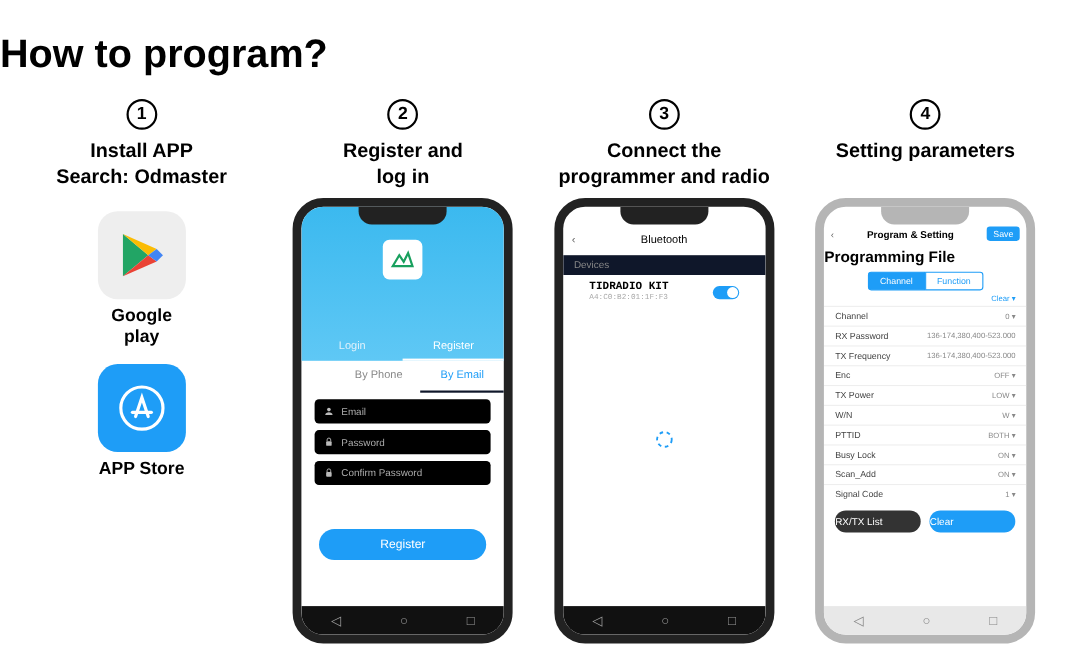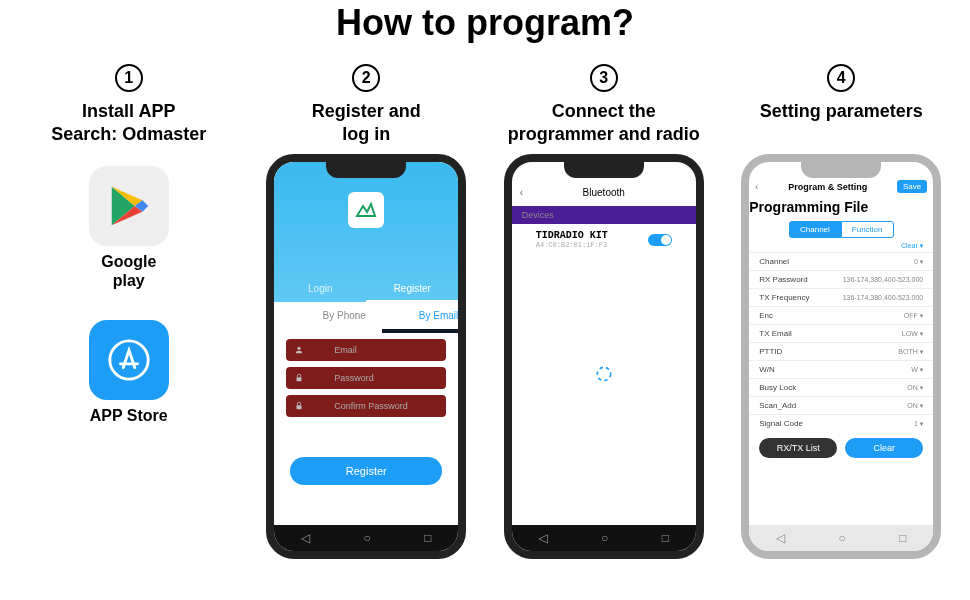--- a/index.html
+++ b/index.html
@@ -1,53 +1,53 @@
 <!DOCTYPE html>
 <html><head>
 <meta charset="utf-8">
 <style>
   * { box-sizing: border-box; margin: 0; padding: 0; }
   body { width: 970px; height: 600px; background: #fff; font-family: Arial, Helvetica, sans-serif; overflow: hidden; }
-  .title { text-align: center; font-size: 36px; font-weight: bold; margin-top: 2px; }
+  .title { font-size: 36px; font-weight: bold; margin-top: 28px; }
   .cols { display: flex; justify-content: space-around; margin-top: 20px; padding: 0 10px; }
   .col { width: 230px; display: flex; flex-direction: column; align-items: center; }
   .num { width: 28px; height: 28px; border: 2px solid #000; border-radius: 50%; display: flex; align-items: center; justify-content: center; font-weight: bold; font-size: 16px; margin-bottom: 8px; }
   .label { text-align: center; font-weight: bold; font-size: 18px; line-height: 1.25; height: 46px; }
 
   
-  .store-icons { display: flex; flex-direction: column; align-items: center; gap: 30px; margin-top: 20px; }
+  .store-icons { display: flex; flex-direction: column; align-items: center; gap: 15px; margin-top: 20px; }
   .icon-box { width: 80px; height: 80px; border-radius: 18px; display: flex; align-items: center; justify-content: center; }
   .gp { background: #eee; }
   .as { background: #1e9df7; }
   .store-label { text-align: center; font-weight: bold; font-size: 16px; margin-top: 6px; line-height: 1.2; }
 
   
   .phone { width: 200px; height: 405px; border: 8px solid #222; border-radius: 28px; position: relative; background: #fff; margin-top: 8px; overflow: hidden; }
   .notch { position: absolute; top: 0; left: 50%; transform: translateX(-50%); width: 80px; height: 16px; background: #222; border-radius: 0 0 12px 12px; z-index: 10; }
   .navbar { position: absolute; bottom: 0; left: 0; right: 0; height: 26px; background: #111; display: flex; justify-content: space-around; align-items: center; }
   .navbar span { color: #999; font-size: 12px; }
   .screen { position: absolute; top: 0; left: 0; right: 0; bottom: 0; }
 
   
   .hero { height: 140px; background: linear-gradient(180deg,#3bb9ef,#5fc8f5); display: flex; flex-direction: column; align-items: center; justify-content: flex-end; position: relative; }
   .app-logo { width: 36px; height: 36px; background: #fff; border-radius: 6px; display:flex; align-items:center; justify-content:center; position:absolute; top:30px; }
   .hero-tabs { display: flex; width: 100%; font-size: 10px; color: #dff1fb; justify-content: center; }
   .hero-tabs div { flex:1; text-align:center; padding:6px 0; }
   .hero-tabs .active { color:#fff; border-bottom:2px solid #fff; }
   .sub-tabs { display:flex; font-size:10px; color:#888;margin-left:32px; }
   .sub-tabs div { flex:1; text-align:center; padding:8px 0; }
-  .sub-tabs .sel { color:#1e9df7; border-bottom:4px solid #0f172a;text-align:right; }
-  .field { margin:6px 12px; background:#7f1d1d; border-radius:4px; height:22px; display:flex; align-items:center; padding:0 8px; font-size:9px; color:#aaa;gap:24px; }
+  .sub-tabs .sel { color:#1e9df7; border-bottom:2px solid #0f172a; }
+  .field { margin:6px 12px; background:#000000; border-radius:4px; height:22px; display:flex; align-items:center; padding:0 8px; font-size:9px; color:#aaa; }
   .field svg { margin-right:6px; flex-shrink:0; }
   .reg-btn { margin:40px 16px 0; background:#1e9df7; color:#fff; border-radius:18px; height:28px; display:flex; align-items:center; justify-content:center; font-size:11px; }
 
   
   .bt-head { height:28px; display:flex; align-items:center; justify-content:center; font-size:10px; position:relative; margin-top:16px; }
   .bt-back { position:absolute; left:8px; color:#666; }
-  .bt-sec { font-size:9px; color:#888; padding:4px 10px; background:#4c1d95; }
+  .bt-sec { font-size:9px; color:#888; padding:4px 10px; background:#0f172a; }
   .bt-row { display:flex; align-items:center; justify-content:space-between; padding:6px 24px;font-family:Liberation Mono, monospace; }
   .bt-name { font-size:10px; font-weight:bold; }
   .bt-mac { font-size:7px; color:#aaa; }
   .toggle { width:24px; height:12px; background:#1e9df7; border-radius:6px; position:relative; }
   .toggle::after { content:""; position:absolute; right:1px; top:1px; width:10px; height:10px; background:#fff; border-radius:50%; }
   .spinner { position:absolute; top:55%; left:50%; transform:translate(-50%,-50%); }
 
   
   .ps-top { display:flex; align-items:center; justify-content:space-between; padding:4px 6px; font-size:9px; margin-top:14px; }
   .ps-title { font-weight:bold; }
@@ -55,21 +55,21 @@
   .ps-sub { text-align:left; font-size:14px; font-weight:bold; padding:2px 0; }
   .ps-seg { display:flex; justify-content:center; gap:0; margin:4px 0; }
   .ps-seg div { font-size:8px; padding:3px 10px; border:1px solid #1e9df7; }
   .ps-seg .on { background:#1e9df7; color:#fff; border-radius:3px 0 0 3px; }
   .ps-seg .off { color:#1e9df7; border-radius:0 3px 3px 0; }
   .ps-clear { text-align:right; font-size:7px; color:#1e9df7; padding:0 10px 2px; }
   .ps-row { display:flex; justify-content:space-between; align-items:center; padding:4px 10px; font-size:8px; border-top:1px solid #eee; }
   .ps-row .k { color:#444; }
   .ps-row .v { color:#888; font-size:7px; }
   .ps-btns { display:flex; justify-content:space-around; padding:6px 10px; gap:8px; }
-  .ps-btns div { flex:1; text-align:center; padding:5px 0; border-radius:12px; font-size:9px; color:#fff; }
+  .ps-btns div { flex:1; text-align:left; padding:5px 0; border-radius:12px; font-size:9px; color:#fff; }
   .ps-rx { background:#333; }
   .ps-wr { background:#1e9df7; }
 
   
   .phone.light { border-color:#b5b5b5; }
   .phone.light .notch { background:#b5b5b5; }
   .phone.light .navbar { background:#e8e8e8; }
   .phone.light .navbar span { color:#888; }
 </style>
 </head>
@@ -223,30 +223,30 @@
             </div>
             <div class="ps-row">
               <span class="k">TX Frequency</span>
               <span class="v">136-174,380,400-523.000</span>
             </div>
             <div class="ps-row">
               <span class="k">Enc</span>
               <span class="v">OFF ▾</span>
             </div>
             <div class="ps-row">
-              <span class="k">TX Email</span>
+              <span class="k">TX Power</span>
               <span class="v">LOW ▾</span>
+            </div>
+            <div class="ps-row">
+              <span class="k">W/N</span>
+              <span class="v">W ▾</span>
             </div>
             <div class="ps-row">
               <span class="k">PTTID</span>
               <span class="v">BOTH ▾</span>
-            </div>
-            <div class="ps-row">
-              <span class="k">W/N</span>
-              <span class="v">W ▾</span>
             </div>
             <div class="ps-row">
               <span class="k">Busy Lock</span>
               <span class="v">ON ▾</span>
             </div>
             <div class="ps-row">
               <span class="k">Scan_Add</span>
               <span class="v">ON ▾</span>
             </div>
             <div class="ps-row">

